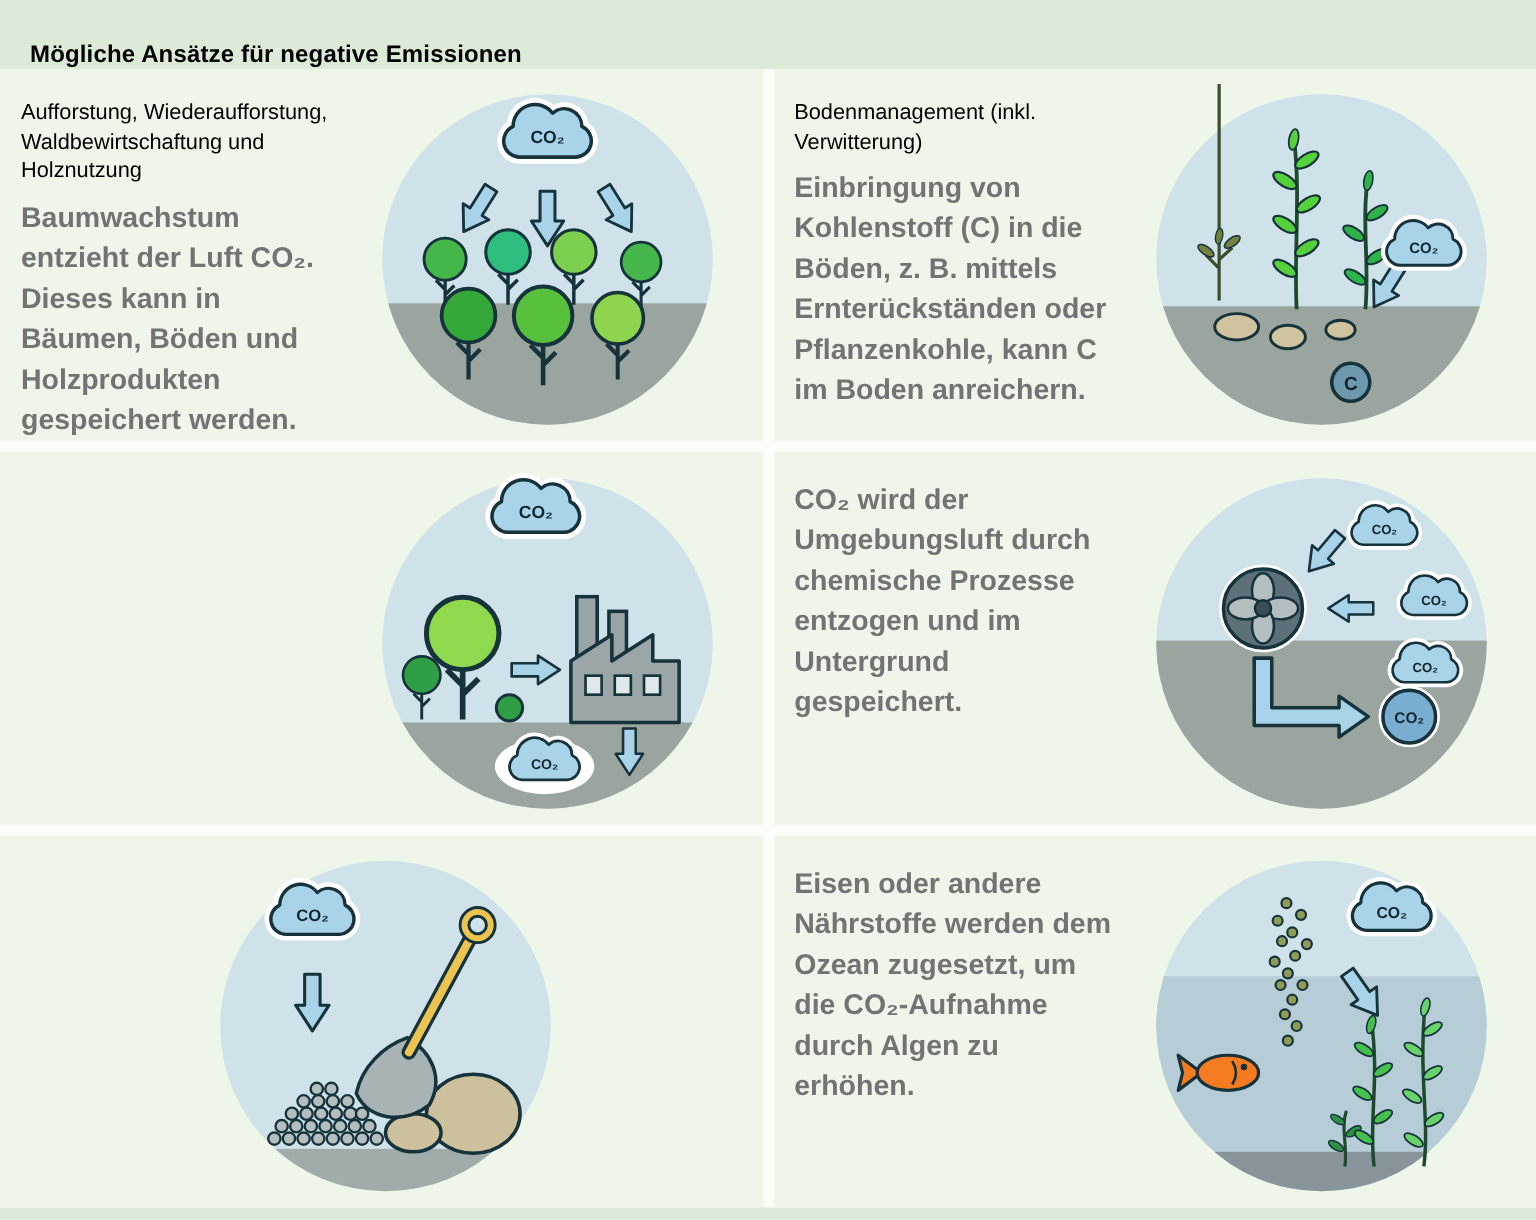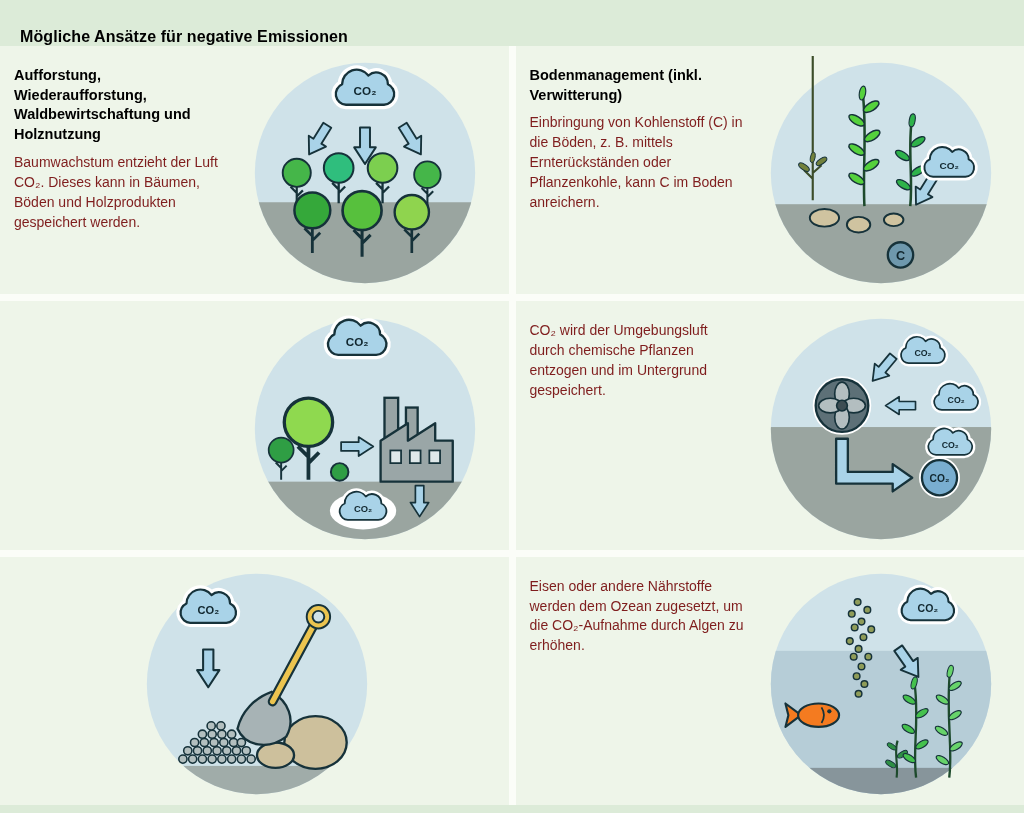--- a/index.html
+++ b/index.html
@@ -25,22 +25,22 @@
     gap:7px;
     background:#fbfdf8;
   }
   .panel {
     background:#eef5e9;
     display:flex;
     padding:12px 8px 6px 14px;
     overflow:hidden;
   }
   .textcol { width:216px; flex:none; padding-top:8px; }
-  .ptitle { font-size:14.5px; font-weight:bold; line-height:1.36; color:#000; margin-bottom:8px; }
-  .pbody  { font-size:14px; line-height:1.42; color:#7f1d1d; }
+  .ptitle { font-size:14.5px; font-weight:normal; line-height:1.36; color:#000; margin-bottom:8px; }
+  .pbody  { font-size:19px; line-height:1.42; color:#737373;font-weight:bold; }
   .illu { flex:1; display:flex; align-items:center; justify-content:center; }
   svg.scene { width:234px; height:234px; flex:none; }
   svg text { font-family:"Liberation Sans", sans-serif; }
   .defs-svg { position:absolute; width:0; height:0; }
 </style>
 </head>
 <body>
 
 <svg class="defs-svg" aria-hidden="true">
   <defs>
@@ -181,21 +181,21 @@
         <use href="#arrow" transform="translate(176,194) scale(0.72)"></use>
         <ellipse cx="118" cy="204" rx="34" ry="19" fill="#ffffff"></ellipse>
         <use href="#cloud" transform="translate(91.2,182.8) scale(0.8)"></use>
         <use href="#cloud" transform="translate(78.5,6)"></use>
       </svg>
     </div>
   </div>
 
   <div class="panel">
     <div class="textcol">
-      <div class="pbody">CO₂ wird der Umgebungsluft durch chemische Pflanzen entzogen und im Untergrund gespeichert.</div>
+      <div class="pbody">CO₂ wird der Umgebungsluft durch chemische Prozesse entzogen und im Untergrund gespeichert.</div>
     </div>
     <div class="illu">
       <svg class="scene" viewBox="0 0 240 240">
         <defs>
             <clipPath id="cp4">
               <circle cx="120" cy="120" r="113"></circle>
             </clipPath>
           </defs>
         <circle cx="120" cy="120" r="113" fill="#cfe2e9"></circle>
         <g clip-path="url(#cp4)">

